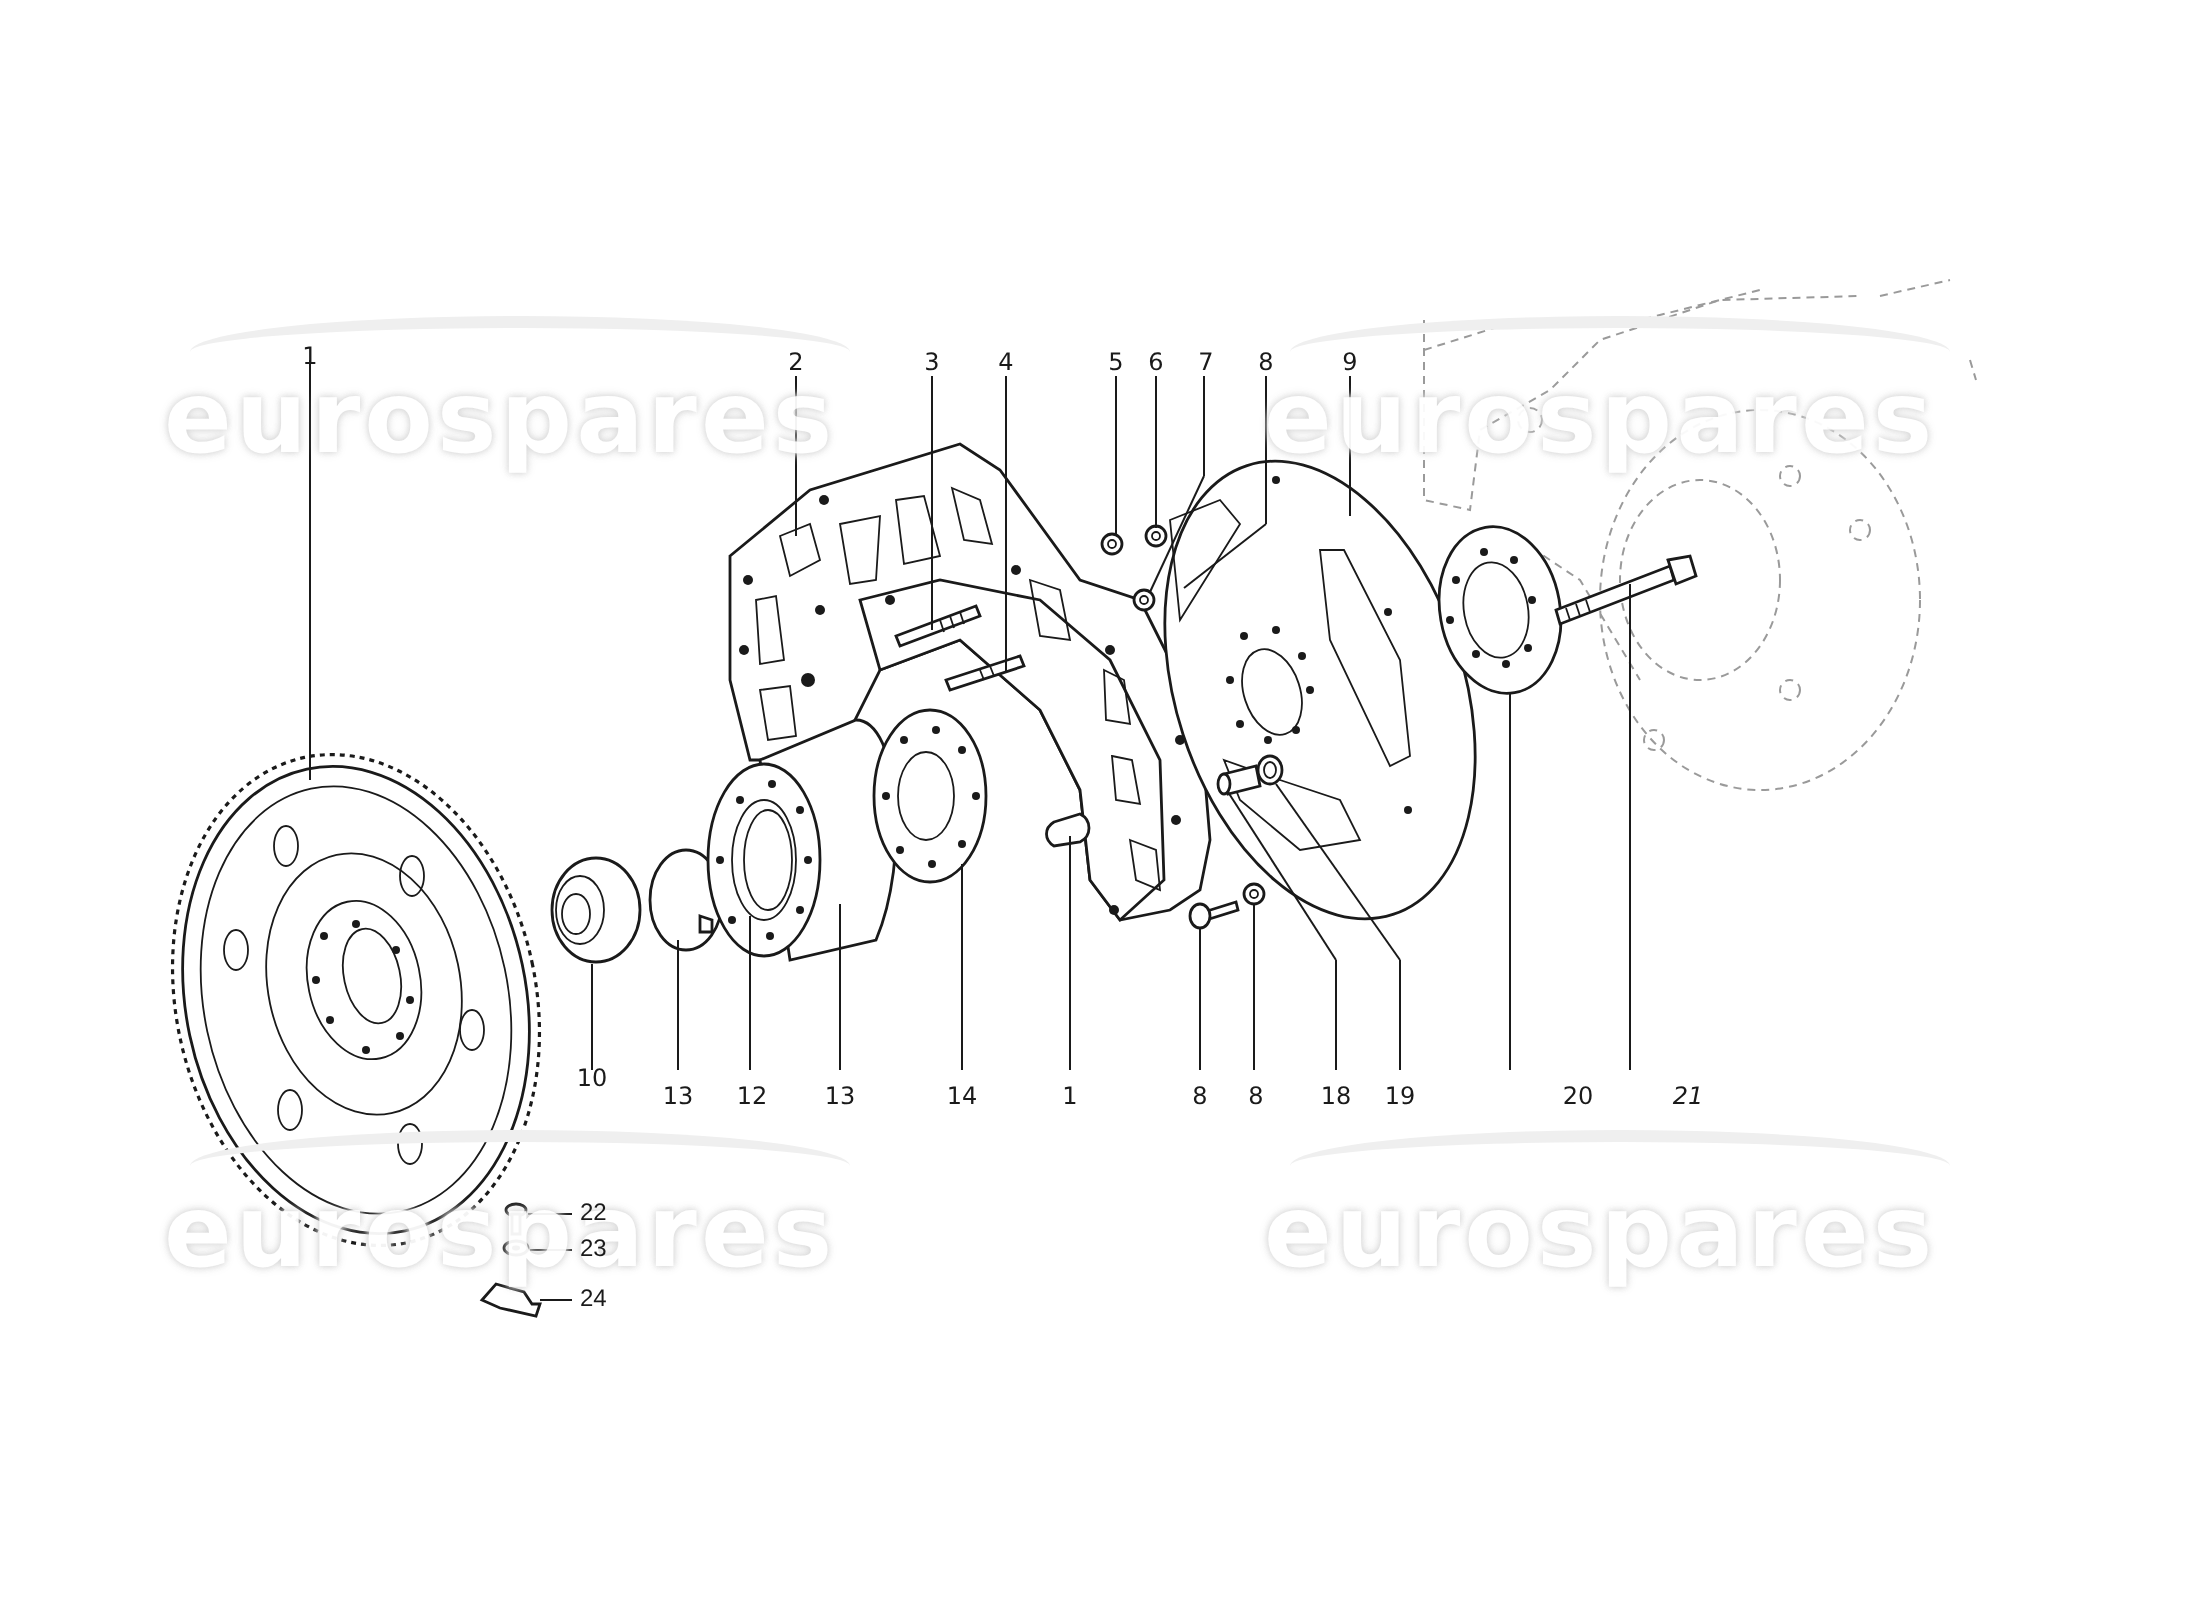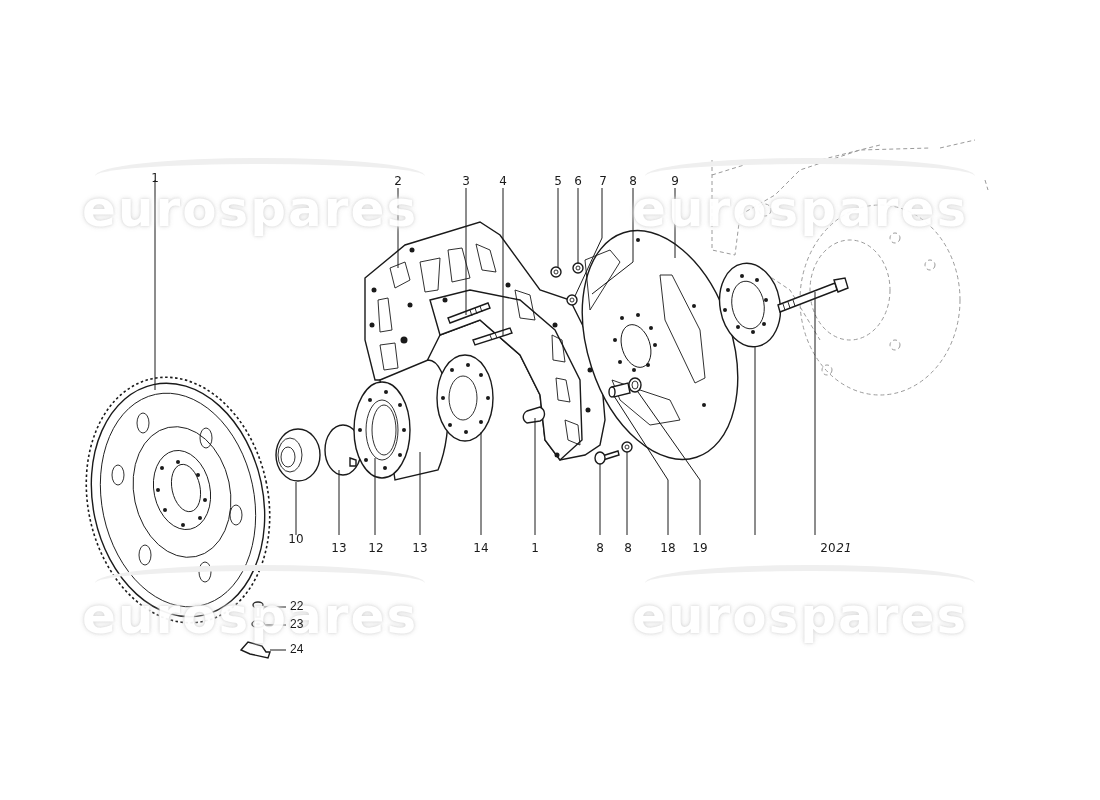--- a/index.html
+++ b/index.html
@@ -299,18 +299,18 @@
 <div class="callout" style="left:296px; top:532px;">10</div>
 <div class="callout" style="left:339px; top:541px;">13</div>
 <div class="callout" style="left:376px; top:541px;">12</div>
 <div class="callout" style="left:420px; top:541px;text-align:center;">13</div>
 <div class="callout" style="left:481px; top:541px;">14</div>
 <div class="callout" style="left:535px; top:541px;">1</div>
 <div class="callout" style="left:600px; top:541px;">8</div>
 <div class="callout" style="left:628px; top:541px;">8</div>
 <div class="callout" style="left:668px; top:541px;">18</div>
 <div class="callout" style="left:700px; top:541px;">19</div>
-<div class="callout" style="left:775px; top:541px;margin-left:41px;">20</div>
+<div class="callout" style="left:736px; top:541px;margin-left:41px;">20</div>
 <div class="callout" style="left:844px; top:541px;font-style:italic;">21</div>
 
 <div class="callout-side" style="left:290px; top:599px;">22</div>
 <div class="callout-side" style="left:290px; top:617px;">23</div>
 <div class="callout-side" style="left:290px; top:642px;">24</div>
 
 </body></html>

